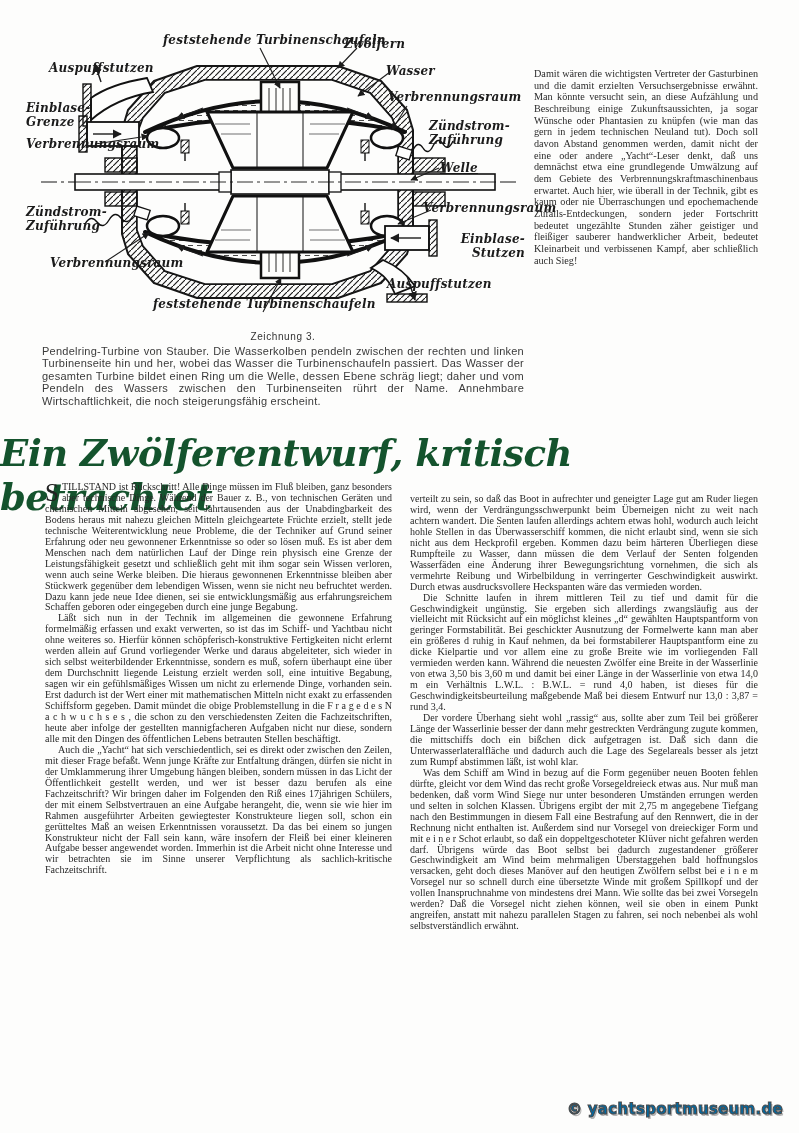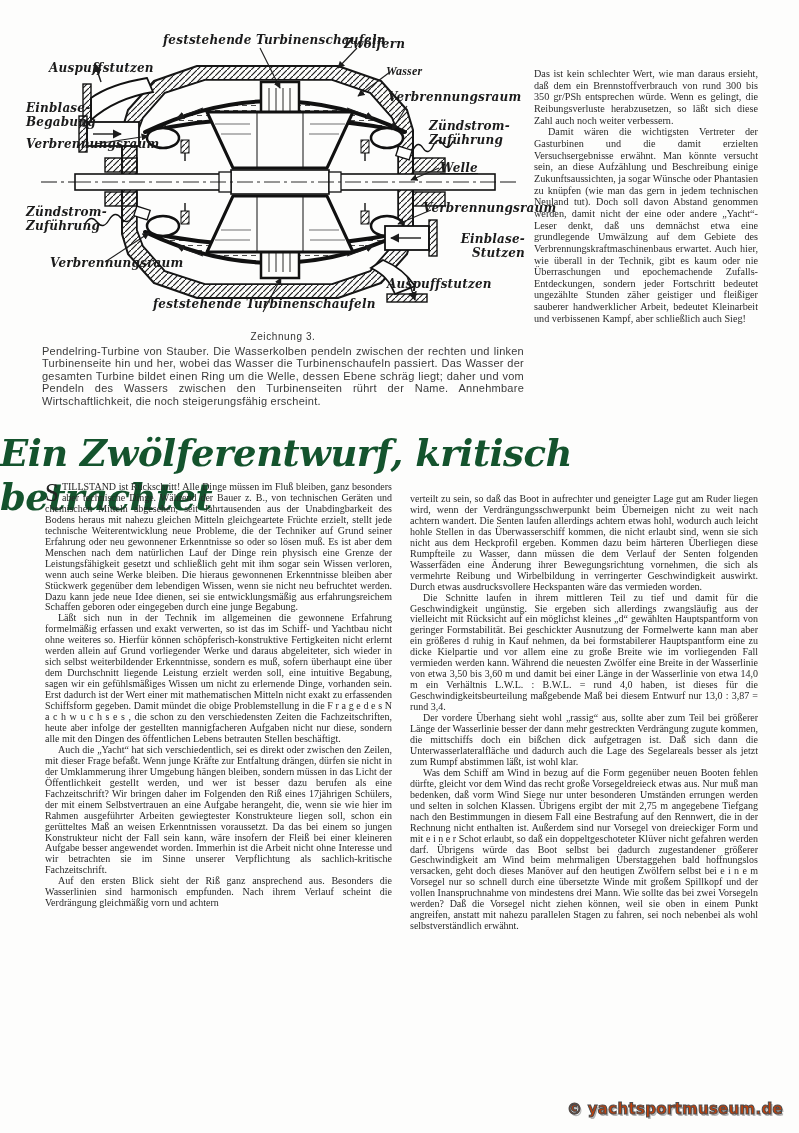--- a/index.html
+++ b/index.html
@@ -31,21 +31,21 @@
   
   .body-col{font-size:10px;line-height:10.95px;text-align:justify;overflow:hidden;color:#282828;}
   .body-col p{margin:0;}
   .body-col p + p{text-indent:13px;}
   #col-left{left:45px;top:482px;width:347px;height:562px;}
   #col-right{left:410px;top:482px;width:348px;height:580px;margin-top:12px;}
   .dropcap{float:left;font-size:25px;line-height:19px;padding:1px 3px 0 0;color:#222;}
 
   
   #watermark{right:16px;top:1100px;font-family:"DejaVu Sans",sans-serif;font-weight:700;
-             font-size:15px;color:#c2410c;-webkit-text-stroke:1px #4a4a4a;
+             font-size:15px;color:#0369a1;-webkit-text-stroke:1px #4a4a4a;
              text-shadow:1.5px 1.5px 0 #b5b5b5;letter-spacing:.3px;}
 </style>
 </head>
 <body>
 
 <div class="abs" id="diagram-wrap">
   <svg width="490" height="305" viewBox="0 0 490 305">
     <defs>
       <pattern id="ht" width="6" height="6" patternUnits="userSpaceOnUse">
         <path d="M-1,7 L7,-1" stroke="#1c1c1c" stroke-width="1.2"></path>
@@ -185,52 +185,50 @@
       <line x1="396" y1="182" x2="363" y2="196" marker-end="url(#ar)"></line>
       <line x1="70" y1="234" x2="114" y2="205" marker-end="url(#ar)"></line>
       <line x1="228" y1="284" x2="246" y2="250" marker-end="url(#ar)"></line>
     </g>
   </svg>
 
   
   <div class="diag-label" style="left:128px;top:6px;">feststehende Turbinenschaufeln</div>
   <div class="diag-label" style="left:309px;top:10px;">Zwölfern</div>
   <div class="diag-label" style="left:14px;top:34px;">Auspuffstutzen</div>
-  <div class="diag-label" style="left:351px;top:37px;font-family:Liberation Serif, serif;">Wasser</div>
+  <div class="diag-label" style="left:351px;top:37px;">Wasser</div>
   <div class="diag-label" style="left:353px;top:63px;">Verbrennungsraum</div>
   <div class="diag-label" style="left:-9px;top:74px;">Einblase-
-Begabung</div>
+Grenze</div>
   <div class="diag-label" style="left:-9px;top:110px;">Verbrennungsraum</div>
   <div class="diag-label" style="left:394px;top:92px;">Zündstrom-
 Zuführung</div>
   <div class="diag-label" style="left:405px;top:134px;text-decoration:underline;">Welle</div>
   <div class="diag-label" style="left:388px;top:174px;">Verbrennungsraum</div>
   <div class="diag-label" style="left:-9px;top:178px;">Zündstrom-
 Zuführung</div>
   <div class="diag-label" style="left:15px;top:229px;">Verbrennungsraum</div>
   <div class="diag-label" style="left:401px;top:205px;text-align:right;">Einblase-Stutzen</div>
   <div class="diag-label" style="left:352px;top:250px;">Auspuffstutzen</div>
   <div class="diag-label" style="left:118px;top:270px;">feststehende Turbinenschaufeln</div>
 </div>
 
 <div class="abs" id="fig-label">Zeichnung 3.</div>
 <div class="abs" id="fig-caption">Pendelring-Turbine von Stauber. Die Wasserkolben pendeln zwischen der rechten und linken Turbinenseite hin und her, wobei das Wasser die Turbinenschaufeln passiert. Das Wasser der gesamten Turbine bildet einen Ring um die Welle, dessen Ebene schräg liegt; daher und vom Pendeln des Wassers zwischen den Turbinenseiten rührt der Name. Annehmbare Wirtschaftlichkeit, die noch steigerungsfähig erscheint.</div>
 
 <div class="abs" id="intro-col">
-  <p>Das ist kein schlechter Wert, wie man daraus ersieht, daß dem ein Brennstoffverbrauch von rund 300 bis 350 gr/PSh entsprechen würde. Wenn es gelingt, die Reibungsverluste herabzusetzen, so läßt sich diese Zahl auch noch weiter verbessern.</p>
   <p>Damit wären die wichtigsten Vertreter der Gasturbinen und die damit erzielten Versuchsergebnisse erwähnt. Man könnte versucht sein, an diese Aufzählung und Beschreibung einige Zukunftsaussichten, ja sogar Wünsche oder Phantasien zu knüpfen (wie man das gern in jedem technischen Neuland tut). Doch soll davon Abstand genommen werden, damit nicht der eine oder andere „Yacht“-Leser denkt, daß uns demnächst etwa eine grundlegende Umwälzung auf dem Gebiete des Verbrennungskraftmaschinenbaus erwartet. Auch hier, wie überall in der Technik, gibt es kaum oder nie Überraschungen und epochemachende Zufalls-Entdeckungen, sondern jeder Fortschritt bedeutet ungezählte Stunden zäher geistiger und fleißiger sauberer handwerklicher Arbeit, bedeutet Kleinarbeit und verbissenen Kampf, aber schließlich auch Sieg!</p>
 </div>
 
 <h1 class="abs" id="headline">Ein Zwölferentwurf, kritisch betrachtet</h1>
 
 <div class="abs body-col" id="col-left">
   <p><span class="dropcap">S</span><span>TILLSTAND ist Rückschritt! Alle Dinge müssen im Fluß bleiben, ganz besonders aber technische Dinge. Während der Bauer z. B., von technischen Geräten und chemischen Mitteln abgesehen, seit Jahrtausenden aus der Unabdingbarkeit des Bodens heraus mit nahezu gleichen Mitteln gleichgeartete Früchte erzielt, stellt jede technische Weiterentwicklung neue Probleme, die der Techniker auf Grund seiner Erfahrung oder neu gewonnener Erkenntnisse so oder so lösen muß. Es ist aber dem Menschen nach dem natürlichen Lauf der Dinge rein physisch eine Grenze der Leistungsfähigkeit gesetzt und schließlich geht mit ihm sogar sein Wissen verloren, wenn auch seine Werke bleiben. Die hieraus gewonnenen Erkenntnisse bleiben aber Stückwerk gegenüber dem lebendigen Wissen, wenn sie nicht neu befruchtet werden. Dazu kann jede neue Idee dienen, sei sie entwicklungsmäßig aus erfahrungsreichem Schaffen geboren oder eingegeben durch eine junge Begabung.</span></p>
   <p>Läßt sich nun in der Technik im allgemeinen die gewonnene Erfahrung formelmäßig erfassen und exakt verwerten, so ist das im Schiff- und Yachtbau nicht ohne weiteres so. Hierfür können schöpferisch-konstruktive Fertigkeiten nicht erlernt werden allein auf Grund vorliegender Werke und daraus abgeleiteter, sich wieder in sich selbst weiterbildender Erkenntnisse, sondern es muß, sofern überhaupt eine über dem Durchschnitt liegende Leistung erzielt werden soll, eine intuitive Begabung, sagen wir ein gefühlsmäßiges Wissen um nicht zu erlernende Dinge, vorhanden sein. Erst dadurch ist der Wert einer mit mathematischen Mitteln nicht exakt zu erfassenden Schiffsform gegeben. Damit mündet die obige Problemstellung in die F r a g e  d e s  N a c h w u c h s e s , die schon zu den verschiedensten Zeiten die Fachzeitschriften, heute aber infolge der gestellten mannigfacheren Aufgaben nicht nur diese, sondern alle mit den Dingen des öffentlichen Lebens betrauten Stellen beschäftigt.</p>
   <p>Auch die „Yacht“ hat sich verschiedentlich, sei es direkt oder zwischen den Zeilen, mit dieser Frage befaßt. Wenn junge Kräfte zur Entfaltung drängen, dürfen sie nicht in der Umklammerung ihrer Umgebung hängen bleiben, sondern müssen in das Licht der Öffentlichkeit gestellt werden, und wer ist besser dazu berufen als eine Fachzeitschrift? Wir bringen daher im Folgenden den Riß eines 17jährigen Schülers, der mit einem Selbstvertrauen an eine Aufgabe herangeht, die, wenn sie wie hier im Rahmen ausgeführter Arbeiten gewiegtester Konstrukteure liegen soll, schon ein gerütteltes Maß an weisen Erkenntnissen voraussetzt. Da das bei einem so jungen Konstrukteur nicht der Fall sein kann, wäre insofern der Fleiß bei einer kleineren Aufgabe besser angewendet worden. Immerhin ist die Arbeit nicht ohne Interesse und wir betrachten sie im Sinne unserer Verpflichtung als sachlich-kritische Fachzeitschrift.</p>
-  <p>Auf den ersten Blick sieht der Riß ganz ansprechend aus. Besonders die Wasserlinien sind harmonisch empfunden. Nach ihrem Verlauf scheint die Verdrängung gleichmäßig vorn und achtern</p>
 </div>
 
 <div class="abs body-col" id="col-right">
   <p>verteilt zu sein, so daß das Boot in aufrechter und geneigter Lage gut am Ruder liegen wird, wenn der Verdrängungsschwerpunkt beim Überneigen nicht zu weit nach achtern wandert. Die Senten laufen allerdings achtern etwas hohl, wodurch auch leicht hohle Stellen in das Überwasserschiff kommen, die nicht erlaubt sind, wenn sie sich nicht aus dem Heckprofil ergeben. Kommen dazu beim härteren Überliegen diese Rumpfteile zu Wasser, dann müssen die dem Verlauf der Senten folgenden Wasserfäden eine Änderung ihrer Bewegungsrichtung vornehmen, die sich als vermehrte Reibung und Wirbelbildung in verringerter Geschwindigkeit auswirkt. Durch etwas ausdrucksvollere Heckspanten wäre das vermieden worden.</p>
   <p>Die Schnitte laufen in ihrem mittleren Teil zu tief und damit für die Geschwindigkeit ungünstig. Sie ergeben sich allerdings zwangsläufig aus der vielleicht mit Rücksicht auf ein möglichst kleines „d“ gewählten Hauptspantform von geringer Formstabilität. Bei geschickter Ausnutzung der Formelwerte kann man aber ein größeres d ruhig in Kauf nehmen, da bei formstabilerer Hauptspantform eine zu dicke Kielpartie und vor allem eine zu große Breite wie im vorliegenden Fall vermieden werden kann. Während die neuesten Zwölfer eine Breite in der Wasserlinie von etwa 3,50 bis 3,60 m und damit bei einer Länge in der Wasserlinie von etwa 14,0 m ein Verhältnis L.W.L. : B.W.L. = rund 4,0 haben, ist dieses für die Geschwindigkeitsbeurteilung maßgebende Maß bei diesem Entwurf nur 13,0 : 3,87 = rund 3,4.</p>
   <p>Der vordere Überhang sieht wohl „rassig“ aus, sollte aber zum Teil bei größerer Länge der Wasserlinie besser der dann mehr gestreckten Verdrängung zugute kommen, die mittschiffs doch ein bißchen dick aufgetragen ist. Daß sich dann die Unterwasserlateralfläche und dadurch auch die Lage des Segelareals besser als jetzt zum Rumpf abstimmen läßt, ist wohl klar.</p>
   <p>Was dem Schiff am Wind in bezug auf die Form gegenüber neuen Booten fehlen dürfte, gleicht vor dem Wind das recht große Vorsegeldreieck etwas aus. Nur muß man bedenken, daß vorm Wind Siege nur unter besonderen Umständen errungen werden und selten in solchen Klassen. Übrigens ergibt der mit 2,75 m angegebene Tiefgang nach den Bestimmungen in diesem Fall eine Bestrafung auf den Rennwert, die in der Rechnung nicht enthalten ist. Außerdem sind nur Vorsegel von dreieckiger Form und mit e i n e r Schot erlaubt, so daß ein doppeltgeschoteter Klüver nicht gefahren werden darf. Übrigens würde das Boot selbst bei dadurch zugestandener größerer Geschwindigkeit am Wind beim mehrmaligen Überstaggehen bald hoffnungslos versacken, geht doch dieses Manöver auf den heutigen Zwölfern selbst bei e i n e m Vorsegel nur so schnell durch eine übersetzte Winde mit großem Spillkopf und der vollen Inanspruchnahme von mindestens drei Mann. Wie sollte das bei zwei Vorsegeln werden? Daß die Vorsegel nicht ziehen können, weil sie oben in einem Punkt angreifen, anstatt mit nahezu parallelen Stagen zu fahren, sei noch nebenbei als wohl selbstverständlich erwähnt.</p>
 </div>
 
 <div class="abs" id="watermark">© yachtsportmuseum.de</div>

